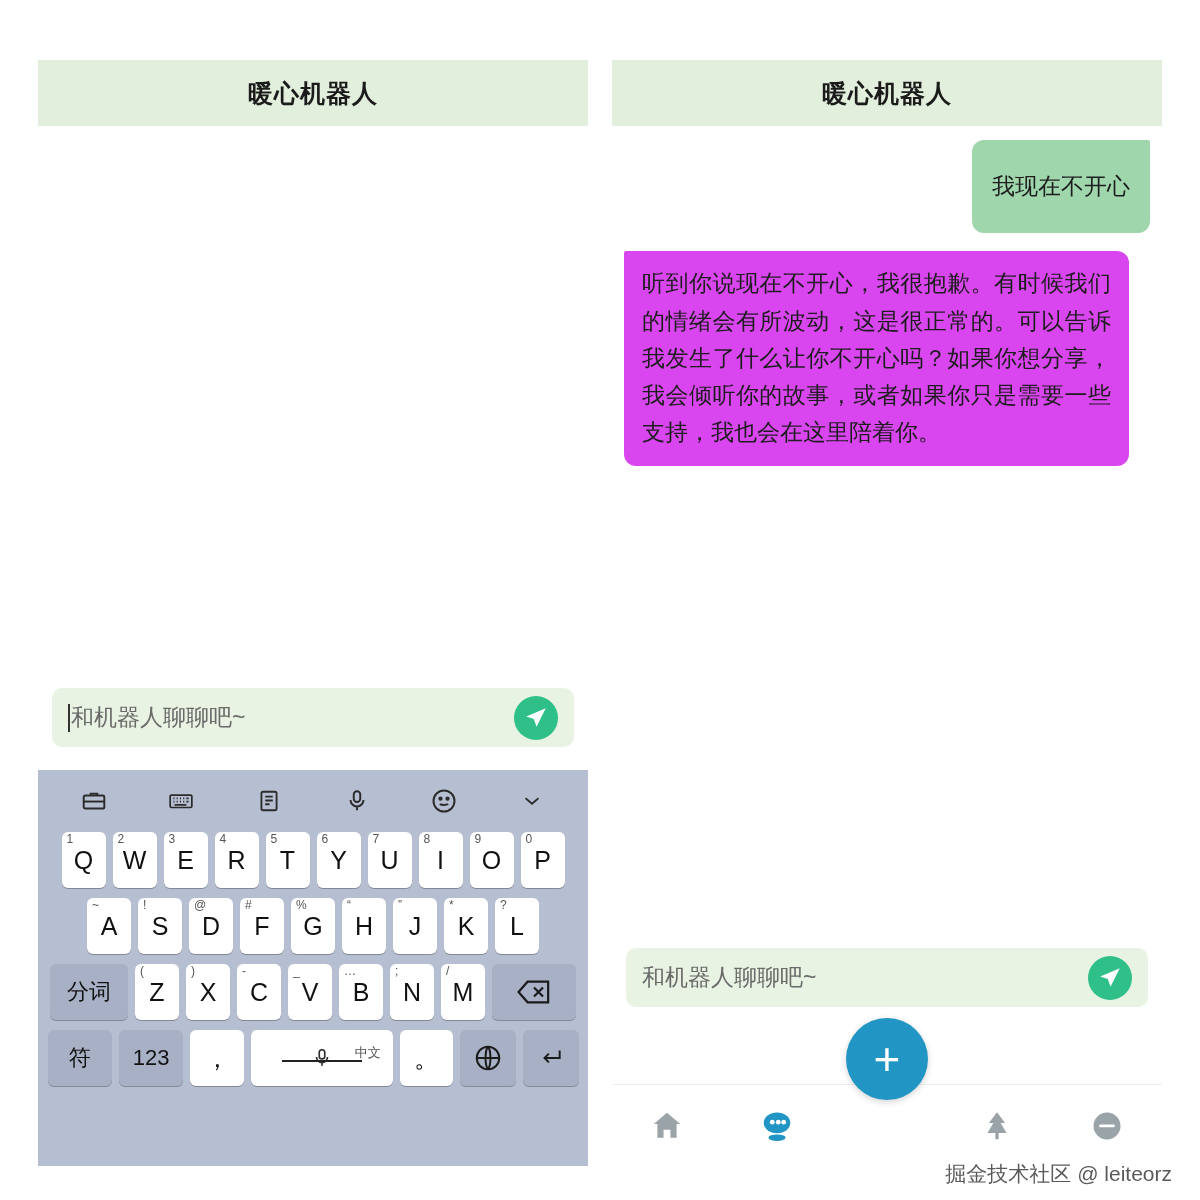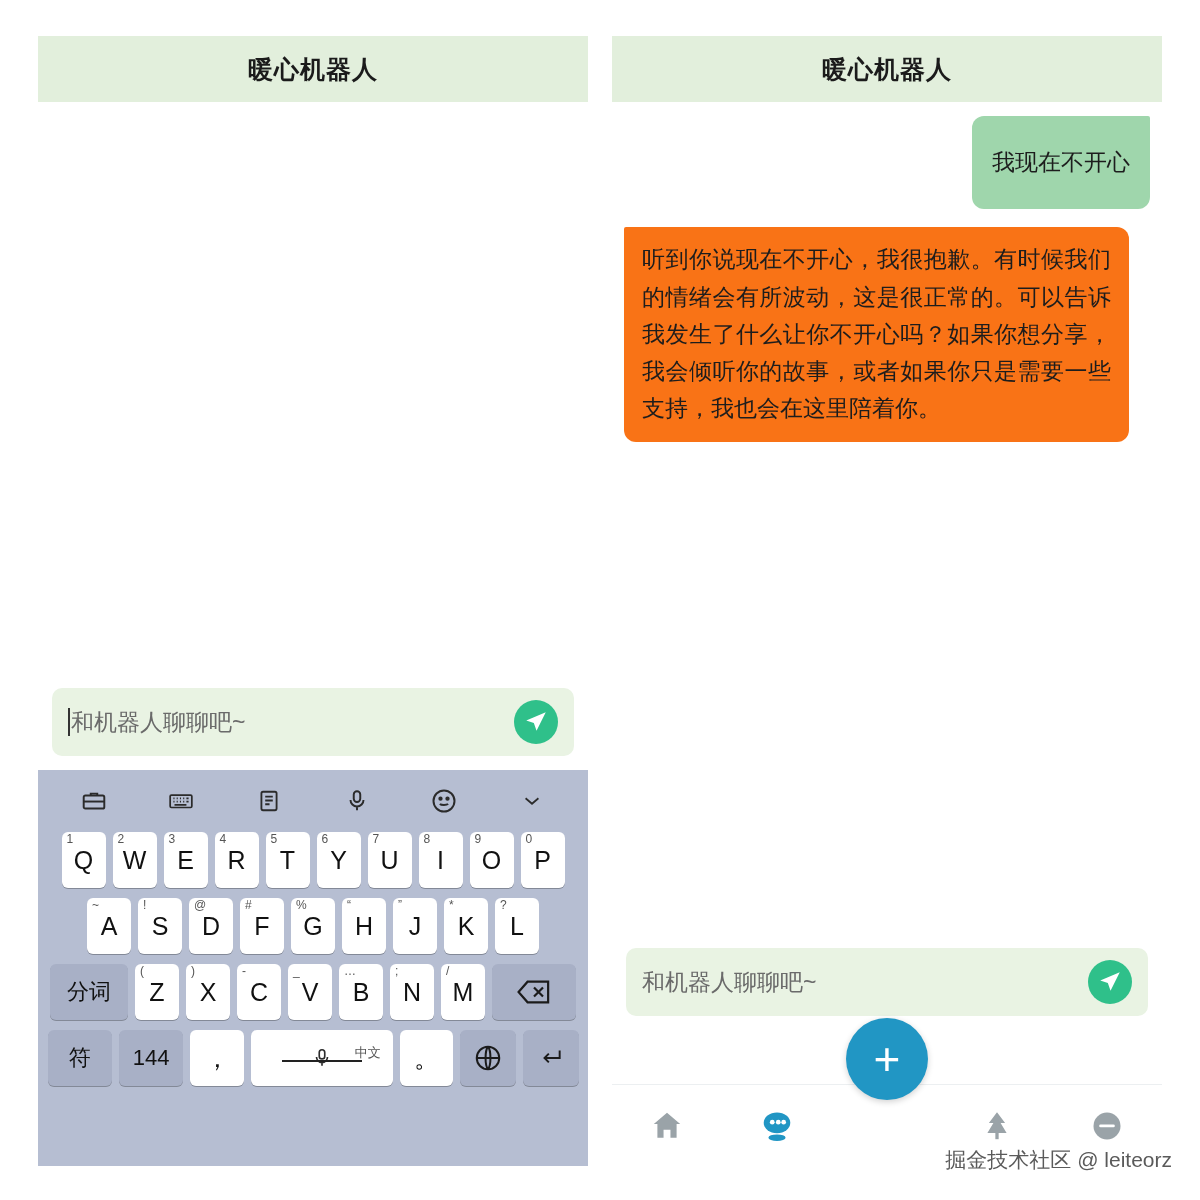--- a/index.html
+++ b/index.html
@@ -30,20 +30,21 @@
   .title-bar {
     height: 66px;
     background: #e2efdc;
     display: flex;
     align-items: center;
     justify-content: center;
     font-size: 25px;
     font-weight: bold;
     color: #1b1b1b;
     letter-spacing: 1px;
+    margin-top: 24px;
   }
 
   
   .chat-area {
     position: relative;
     padding: 14px 12px 0 12px;
   }
 
   .bubble-row {
     display: flex;
@@ -62,32 +63,32 @@
     box-sizing: border-box;
   }
   .bubble.user {
     background: #9fd6ac;
     border-top-right-radius: 2px;
     padding: 28px 20px;
     font-size: 23px;
     white-space: nowrap;
   }
   .bubble.bot {
-    background: #f97316;
+    background: #d946ef;
     border-top-left-radius: 2px;
     width: 505px;
     text-align: justify;
   }
 
   
   .input-bar {
     position: absolute;
     left: 14px;
     width: 522px;
-    height: 68px;
+    height: 59px;
     background: #e9f3e3;
     border-radius: 10px;
     display: flex;
     align-items: center;
     box-sizing: border-box;
     padding: 12px 16px;
   }
   .input-bar .placeholder {
     flex: 1;
     font-size: 23px;
@@ -248,21 +249,21 @@
     align-items: center;
     justify-content: center;
     height: 100%;
   }
   .tab.spacer { pointer-events: none; }
 
   
   .watermark {
     position: absolute;
     right: 28px;
-    bottom: 26px;
+    bottom: 12px;
     font-size: 21px;
     color: #5a5a5a;
     display: flex;
     align-items: center;
     gap: 8px;
   }
 </style>
 </head>
 <body>
 
@@ -453,21 +454,21 @@
               <path d="M14 6.5l7 7M21 6.5l-7 7"></path>
             </svg>
           </div>
         </div>
 
         <div class="kb-row">
           <div class="key func wide-sym">
               <span>符</span>
             </div>
           <div class="key func wide-num">
-              <span>144</span>
+              <span>123</span>
             </div>
           <div class="key comma">
               <span>，</span>
             </div>
           <div class="key space">
             <div class="space-inner">
               <svg width="22" height="24" viewBox="0 0 24 24" fill="none" stroke="#2b2b2b" stroke-width="1.8">
                 <rect x="9" y="3" width="6" height="10" rx="3"></rect>
                 <path d="M6 11a6 6 0 0 0 12 0M12 17v3.5"></path>
               </svg>

